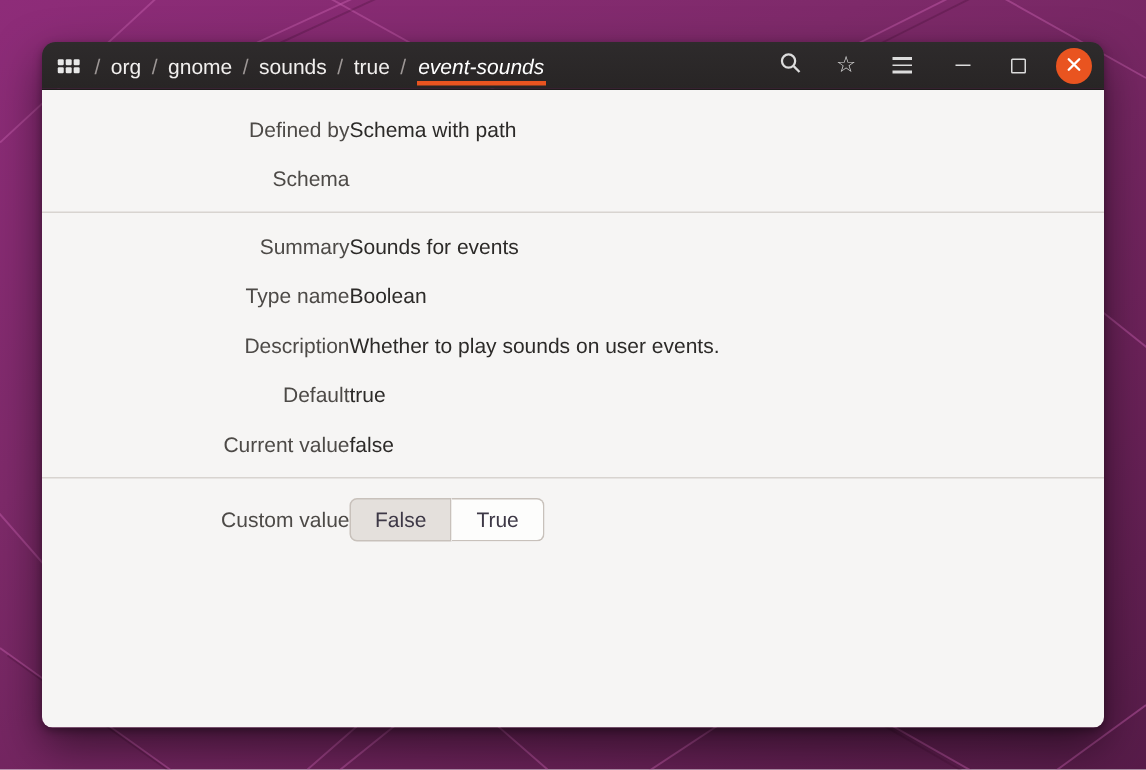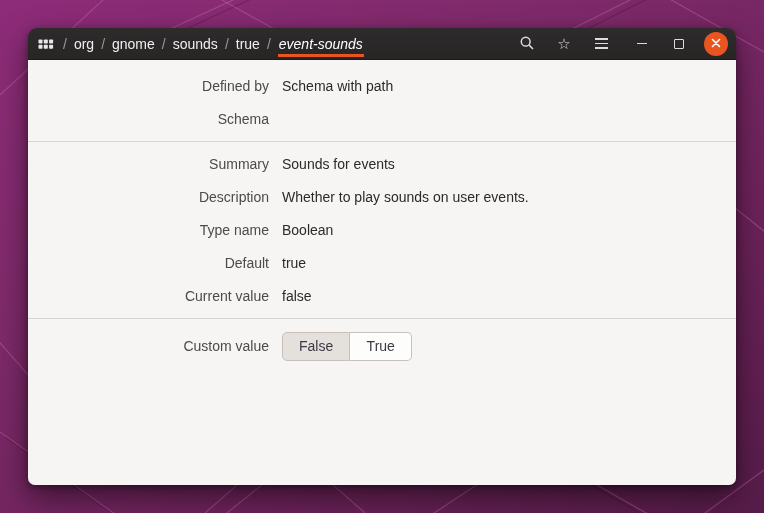--- a/index.html
+++ b/index.html
@@ -40,23 +40,23 @@
   .hamburger i { display:block; width:13px; height:1.5px; background:#dcdcdc; }
   .min-glyph { width:10px; height:1.5px; background:#dcdcdc; }
   .max-glyph { width:10px; height:10px; border:1.5px solid #dcdcdc; border-radius:1px; }
   .close-btn {
     width:24px; height:24px; border-radius:50%; background:#e95420; border:none;
     display:flex; align-items:center; justify-content:center; cursor:default;
   }
 
   
   .content { height:425px; background:#f6f5f4; padding-top:9px; font-size:14px; }
-  .row { display:flex; align-items:center; height:33px;padding-left:36px; }
+  .row { display:flex; align-items:center; height:33px; }
   .lbl { width:205px; text-align:right; color:#4d4a47; flex:none; }
-  .val { margin-left:13px; color:#2c2a28; }
+  .val { color:#2c2a28; }
   .sep-line { height:1px; background:#d8d4d0; margin:6px 0 5px; }
 
   .row-switch { height:44px; }
   .row-custom { height:44px; }
 
   
   .switch {
     width:48px; height:24px; background:#e2dfdb; border:1px solid #c8c1bb;
     border-radius:12px; position:relative; cursor:default;
   }
@@ -176,26 +176,26 @@
       <div class="lbl">Schema</div>
     </div>
 
     <div class="sep-line"></div>
 
     <div class="row">
       <div class="lbl">Summary</div>
       <div class="val">Sounds for events</div>
     </div>
     <div class="row">
+      <div class="lbl">Type name</div>
+      <div class="val">Boolean</div>
+    </div>
+    <div class="row">
       <div class="lbl">Description</div>
       <div class="val">Whether to play sounds on user events.</div>
-    </div>
-    <div class="row">
-      <div class="lbl">Type name</div>
-      <div class="val">Boolean</div>
     </div>
     <div class="row">
       <div class="lbl">Default</div>
       <div class="val">true</div>
     </div>
     <div class="row">
       <div class="lbl">Current value</div>
       <div class="val">false</div>
     </div>
 

